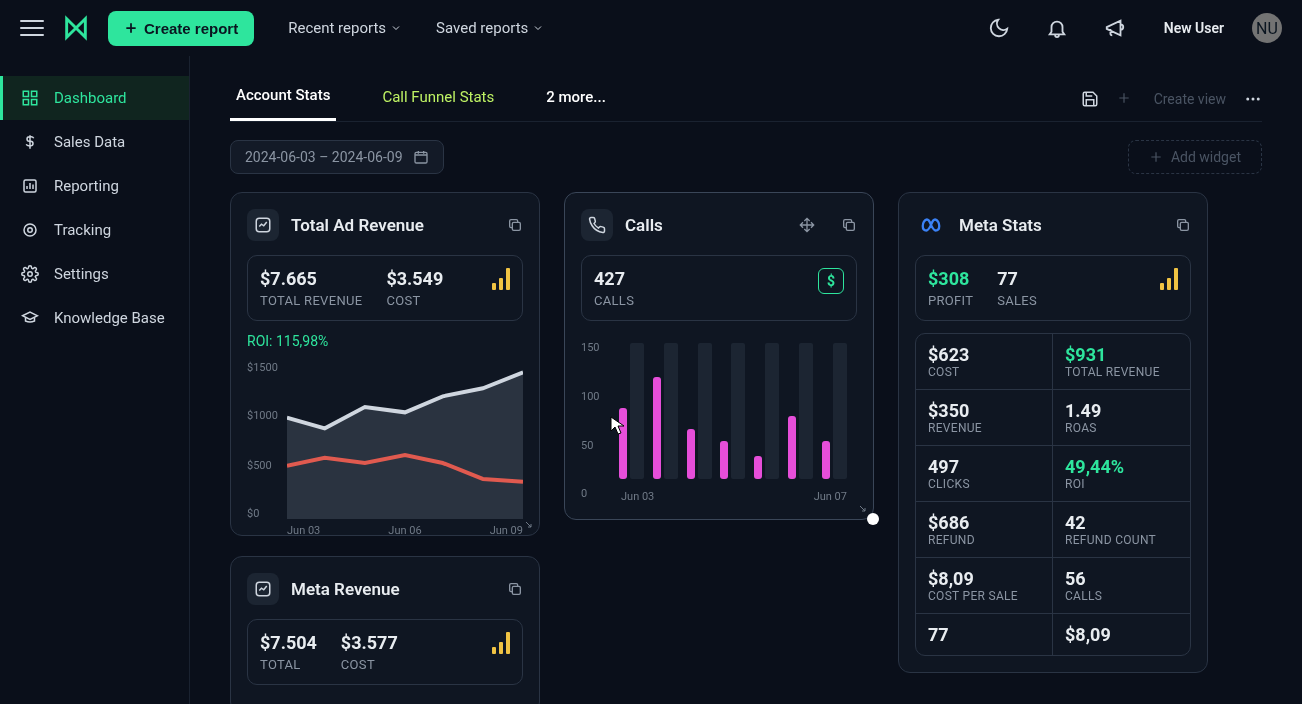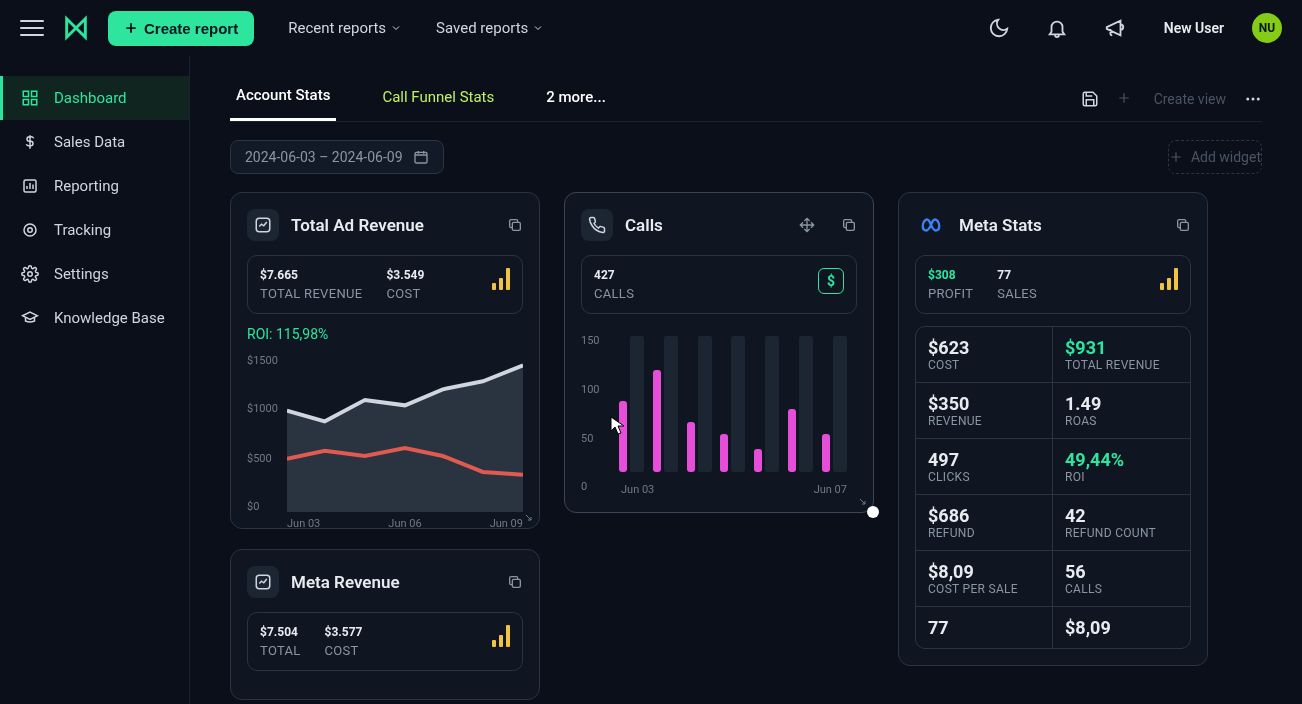--- a/index.html
+++ b/index.html
@@ -25,55 +25,55 @@
 .logo { width:28px;height:28px; color:#2ee59d;}
 .create-btn {
   background:#2ee59d; color:#0a1520; font-weight:600;
   padding:9px 16px; border-radius:8px; display:flex;align-items:center;gap:6px;
   border:none;cursor:pointer;font-size:15px;
 }
 .topnav-item { color:#cfd6df; display:flex;align-items:center;gap:4px;cursor:pointer;font-size:15px;margin-left:16px;}
 .spacer{flex:1;}
 .topicon{width:22px;height:22px;color:#cfd6df;cursor:pointer;}
 .user-label{font-weight:600;margin-left:20px;}
-.avatar{width:30px;height:30px;border-radius:50%;background:#84cc16;color:#0a1520;display:flex;align-items:center;justify-content:center;font-weight:700;font-size:12px;margin-left:10px;}
+.avatar{width:30px;height:30px;border-radius:50%;background:#737373;color:#0a1520;display:flex;align-items:center;justify-content:center;font-weight:400;font-size:16px;margin-left:10px;}
 
 
 .shell{display:flex;height:calc(100% - 56px);}
 .sidebar{width:190px;border-right:1px solid #1a2230;padding-top:20px;}
 .side-item{display:flex;align-items:center;gap:14px;padding:12px 20px;color:#cfd6df;cursor:pointer;font-size:15px;}
 .side-item.active{color:#2ee59d;background:#10251f;border-left:3px solid #2ee59d;padding-left:17px;}
 .side-icon{width:20px;height:20px;display:flex;align-items:center;justify-content:center;}
 
 .main{flex:1;padding:20px 40px;overflow:auto;position:relative;}
 .tabs-row{display:flex;align-items:center;border-bottom:1px solid #1a2230;gap:40px;margin-bottom:18px;}
 .tab{padding:10px 6px 14px;color:#bef264;cursor:pointer;font-size:15px;}
 .tab.active{color:#fff;border-bottom:3px solid #fff;font-weight:500;}
 .tab.strong{color:#fff;font-weight:500;}
 .tabs-actions{margin-left:auto;display:flex;align-items:center;gap:18px;color:#707a87;}
 .tabs-actions .dis{color:#4a5463;}
 .ghost-icon{width:18px;height:18px;}
 
 .toolbar-row{display:flex;align-items:center;margin-bottom:18px;}
 .date-pill{border:1px solid #2a3444;background:#131a27;border-radius:8px;padding:8px 14px;display:flex;align-items:center;gap:10px;color:#8b95a3;}
-.add-widget{margin-left:auto;border:1px dashed #2a3444;border-radius:8px;padding:8px 0;color:#4a5463;display:flex;align-items:center;gap:8px;}
+.add-widget{margin-left:auto;border:1px dashed #2a3444;border-radius:8px;padding:8px 20px;color:#4a5463;display:flex;align-items:center;gap:8px;}
 
 .grid{display:grid;grid-template-columns: 310px 310px 310px;gap:24px;align-items:flex-start;}
 .card{border:1px solid #2a3444;border-radius:12px;background:#0f1622;padding:16px;}
 .card.active{border:1px solid #3a4658;}
 .card-head{display:flex;align-items:center;gap:12px;margin-bottom:14px;}
 .card-head .title{font-weight:600;font-size:17px;}
 .card-head .ic{width:32px;height:32px;border-radius:8px;background:#1c2532;display:flex;align-items:center;justify-content:center;}
 .card-head .grow{flex:1;}
 .copy-icon{width:16px;height:16px;color:#8b95a3;cursor:pointer;}
 .drag-icon{width:16px;height:16px;color:#8b95a3;cursor:move;}
 
 .stat-box{border:1px solid #2a3444;border-radius:10px;padding:12px;display:flex;gap:24px;margin-bottom:12px;}
 .stat-col{display:flex;flex-direction:column;gap:4px;}
-.stat-val{font-weight:700;font-size:12px;}
+.stat-val{font-weight:700;font-size:18px;}
 .stat-lbl{color:#8b95a3;font-size:13px;letter-spacing:.3px;}
 .mini-bars{margin-left:auto;display:flex;align-items:flex-end;gap:3px;height:22px;}
 .mini-bars span{width:4px;background:#f0c343;border-radius:1px;}
 .dollar-badge{margin-left:auto;border:1px solid #2ee59d;border-radius:6px;width:26px;height:26px;display:flex;align-items:center;justify-content:center;color:#2ee59d;font-weight:700;}
 
 .roi{color:#2ee59d;font-weight:400;margin-bottom:10px;}
 
 
 .linechart{position:relative;height:160px;}
 .linechart .ytick{position:absolute;left:0;font-size:11px;color:#707a87;transform:translateY(-50%);}

